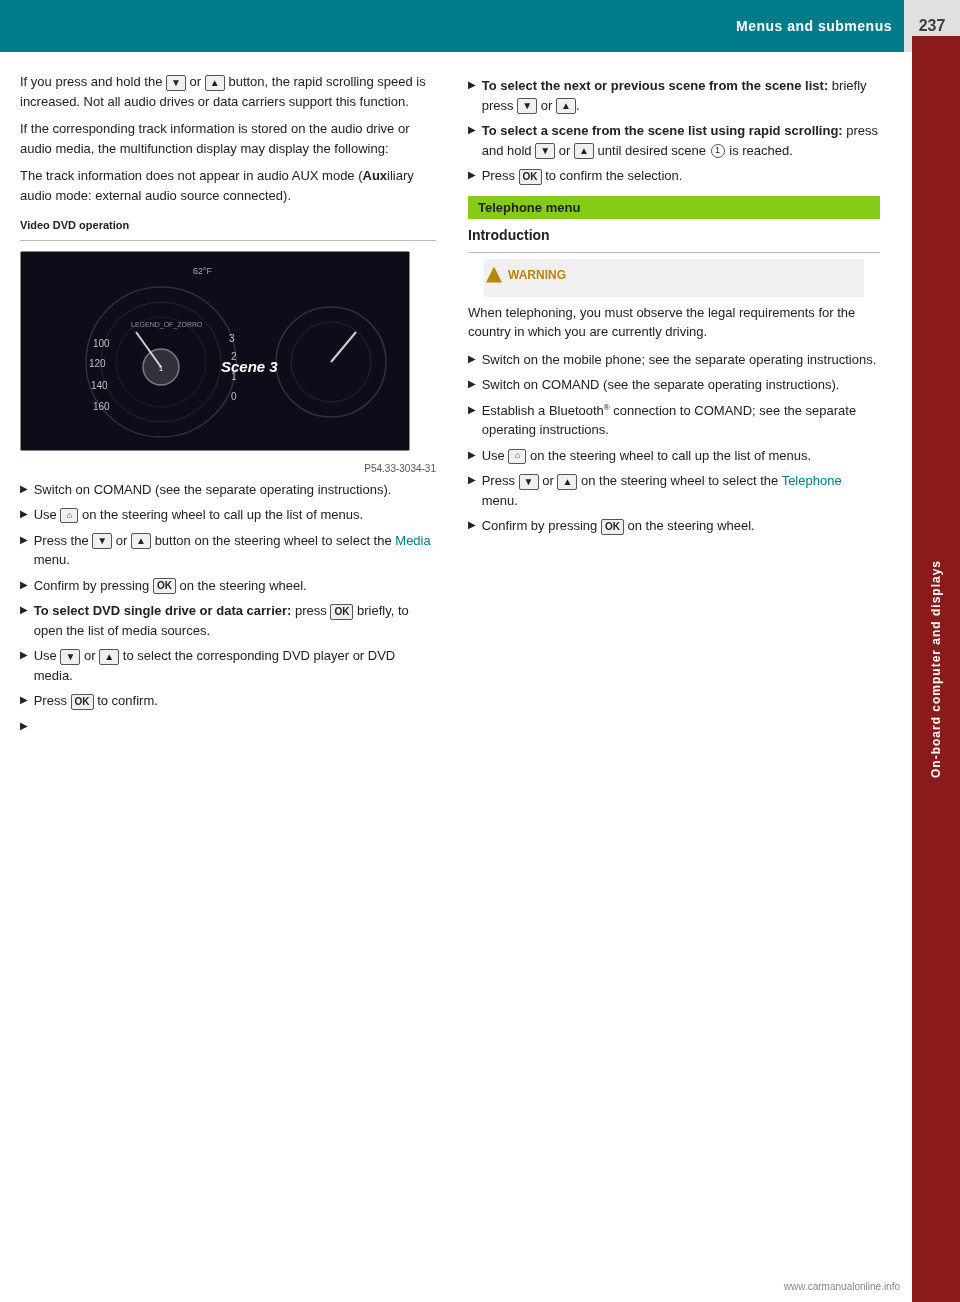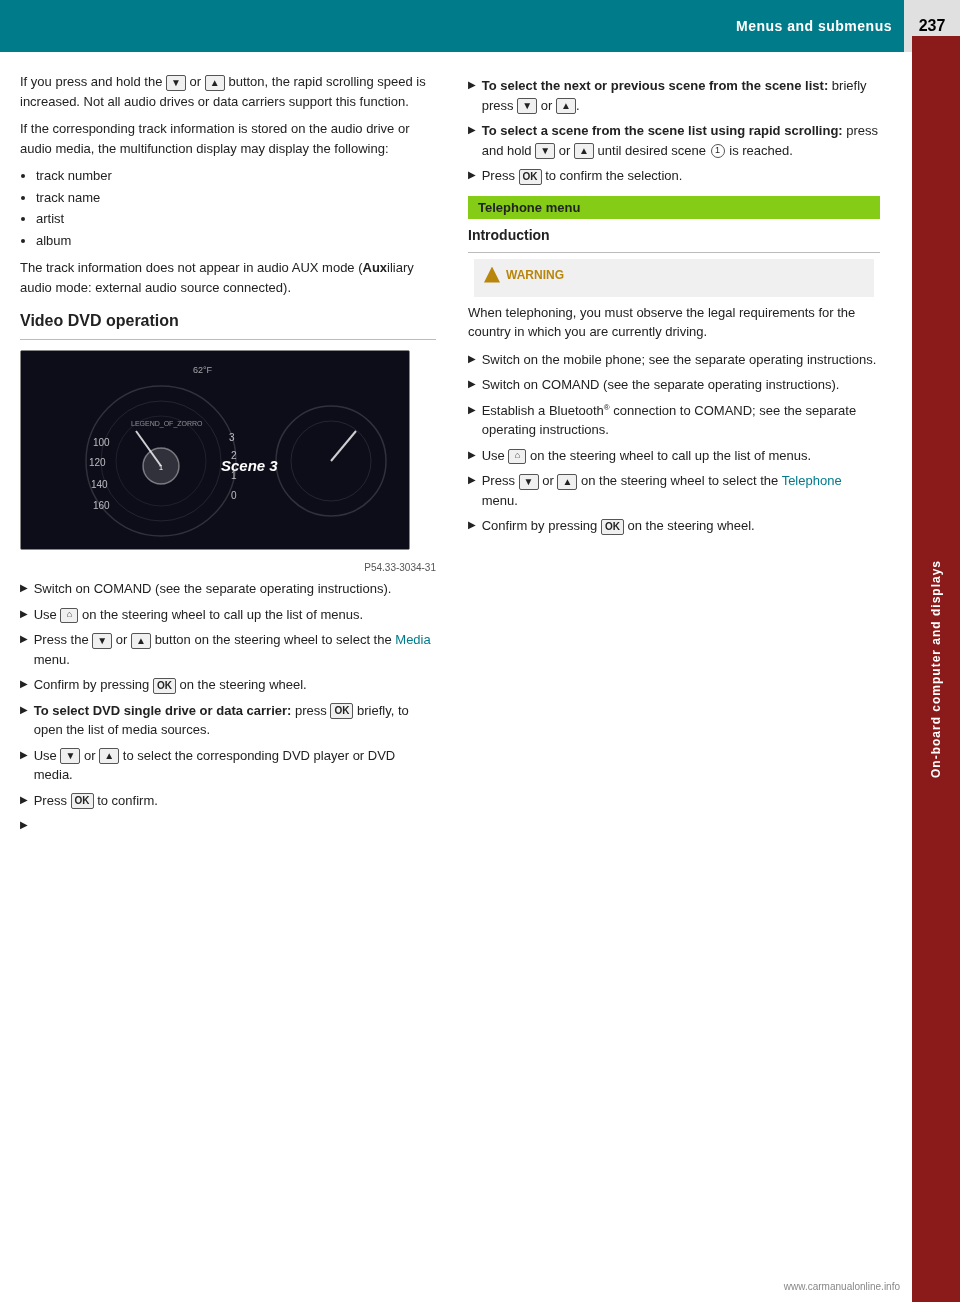--- a/index.html
+++ b/index.html
@@ -33,21 +33,21 @@
       letter-spacing: 0.5px;
     }
     .top-header-page {
       background: #e0e0e0;
       width: 56px;
       display: flex;
       align-items: center;
       justify-content: center;
       font-size: 16px;
       font-weight: bold;
-      color: #000000;
+      color: #404040;
     }
 
     
     .sidebar-label {
       position: absolute;
       right: 0;
       top: 36px;
       width: 48px;
       height: 1266px;
       background: #8b1a1a;
@@ -116,21 +116,21 @@
       color: #222;
     }
     .bullet-list li {
       margin-bottom: 2px;
       line-height: 1.5;
     }
 
     
     .section-heading {
       font-weight: bold;
-      font-size: 16px;
+      font-size: 11px;
       margin: 12px 0 6px 0;
       color: #222;
     }
 
     
     .divider {
       border: none;
       border-top: 1px solid #bbb;
       margin: 6px 0;
     }
@@ -194,22 +194,22 @@
       font-size: 14px;
       font-weight: bold;
       color: #222;
       margin: 6px 0 4px 0;
     }
 
     
     .warning-box {
       background: #f0f0f0;
       border: none;
-      padding: 8px 10px;
-      margin: 6px 6px;
+      padding: 8px 2px;
+      margin: 6px 16px;
     }
     .warning-title {
       display: flex;
       align-items: center;
       gap: 6px;
       font-weight: bold;
       color: #b8860b;
       margin-bottom: 6px;
       font-size: 12px;
     }
@@ -289,26 +289,20 @@
     <p>
       <span>If you press and hold the</span>
       <span class="btn-inline">▼</span>
       or
       <span class="btn-inline">▲</span>
       <span>button, the rapid scrolling speed is increased. Not all audio drives or data carriers support this function.</span>
     </p>
 
     <p>If the corresponding track information is stored on the audio drive or audio media, the multifunction display may display the following:</p>
 
-    <ul class="bullet-list">
-      <li><span>track number</span></li>
-      <li><span>track name</span></li>
-      <li><span>artist</span></li>
-      <li><span>album</span></li>
-    </ul>
 
     <p>
       <span>The track information does not appear in audio AUX mode (</span><strong>Aux</strong><span>iliary audio mode: external audio source connected).</span>
     </p>
 
     <p class="section-heading">Video DVD operation</p>
     <hr class="divider">
 
     <div class="dvd-image">
       <div class="dashboard">

